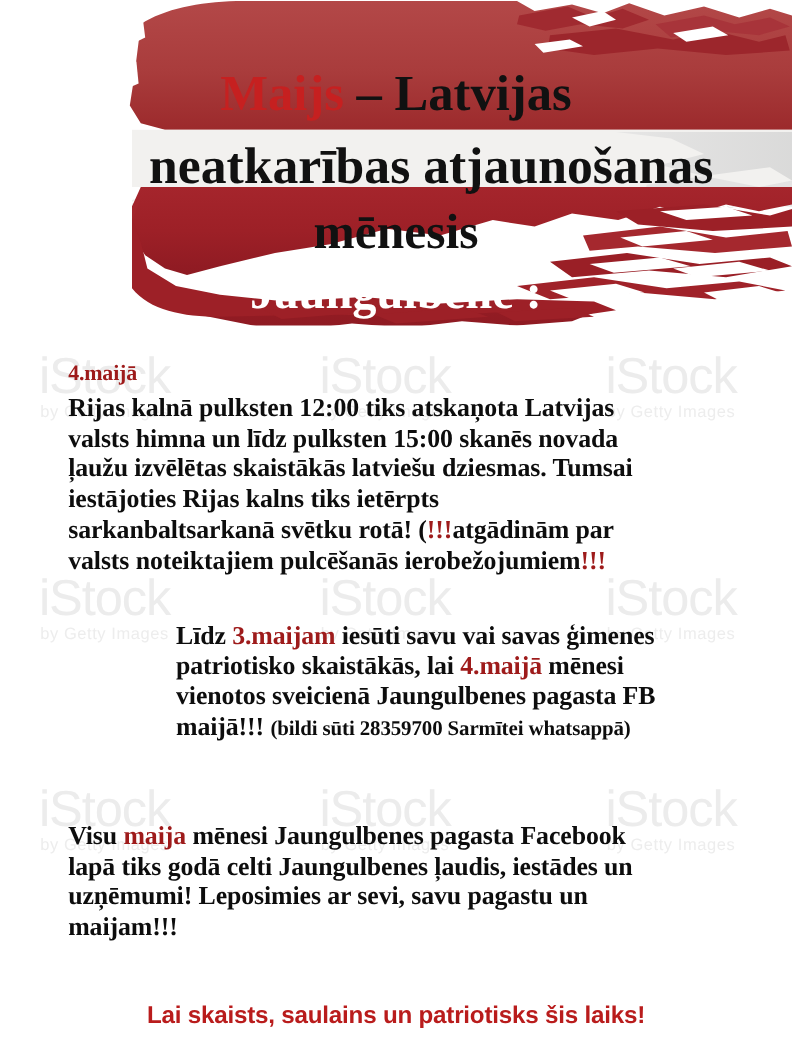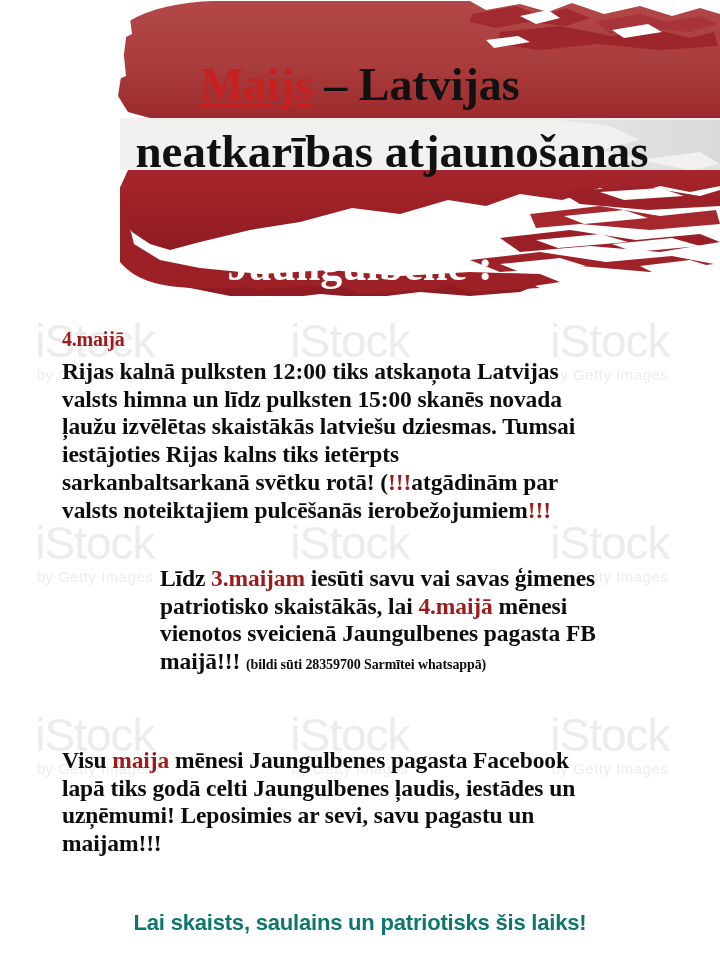--- a/index.html
+++ b/index.html
@@ -26,46 +26,46 @@
   
   #banner{position:absolute;left:0;top:0;width:720px;height:310px;z-index:2;}
   #banner svg{display:block;width:720px;height:310px;}
 
   .hd-line{
     position:absolute;width:100%;text-align:center;
     font-family:"Liberation Serif", serif;font-weight:700;
     line-height:1;white-space:nowrap;z-index:3;
   }
   #hd1{top:62px;font-size:46px;color:#111111;}
-  #hd1 .accent{color:#c62020;text-decoration:underline;}
+  #hd1 .accent{color:#c62020;}
   #hd2{top:128px;font-size:47px;color:#111111;padding-left:32px;}
   #hd3{top:188px;font-size:45px;color:#111111;}
   #hd4{top:244px;font-size:44px;color:#ffffff;}
 
   
   #content{position:absolute;left:0;top:310px;width:720px;z-index:3;}
 
   .sec{position:absolute;}
   .bodytext{
     font-family:"Liberation Serif", serif;
     font-weight:700;color:#0d0d0d;
     font-size:23.5px;line-height:1.18;
     letter-spacing:-0.1px;
   }
   .red{color:#9e1b1b;}
 
   #p-date{left:62px;top:18px;font-size:20px;font-weight:700;color:#9e1b1b;
           font-family:"Liberation Serif", serif;letter-spacing:-0.2px;}
   #p1{left:62px;top:48px;width:610px;}
   #p2{left:160px;top:255px;width:512px;}
-  #p2 .small{font-size:14px;}
+  #p2 .small{font-size:19px;}
   #p3{left:62px;top:437px;width:600px;}
   #p4{left:0;top:600px;width:720px;text-align:center;
       font-family:"Liberation Sans", sans-serif;font-weight:700;
-      font-size:22px;color:#0f766e;letter-spacing:-0.2px;}
+      font-size:22px;color:#b91c1c;letter-spacing:-0.2px;}
 </style>
 </head>
 <body>
 
 <div id="watermarks">
 
   <div class="wm" style="left:-10px;top:128px;width:210px;">
     <span class="wm-main">iStock</span>
     <span class="wm-sub">by Getty Images</span>
   </div>
@@ -213,20 +213,21 @@
 
       <path fill="#ffffff" d="M0,170 L120,170 L120,300 L0,300 Z"></path>
       <path fill="#ffffff" d="M0,296 L720,296 L720,310 L0,310 Z"></path>
     </g>
   </svg>
 
   <div class="hd-line" id="hd1">
     <span class="accent">Maijs</span><span> – Latvijas</span>
   </div>
   <div class="hd-line" id="hd2">neatkarības atjaunošanas</div>
+  <div class="hd-line" id="hd3">mēnesis</div>
   <div class="hd-line" id="hd4">Jaungulbenē :</div>
 </div>
 
 <div id="content">
 
   <div class="sec" id="p-date">4.maijā</div>
 
   <div class="sec bodytext" id="p1">
     <div>Rijas kalnā pulksten 12:00 tiks atskaņota Latvijas</div>
     <div>valsts himna un līdz pulksten 15:00 skanēs novada</div>

